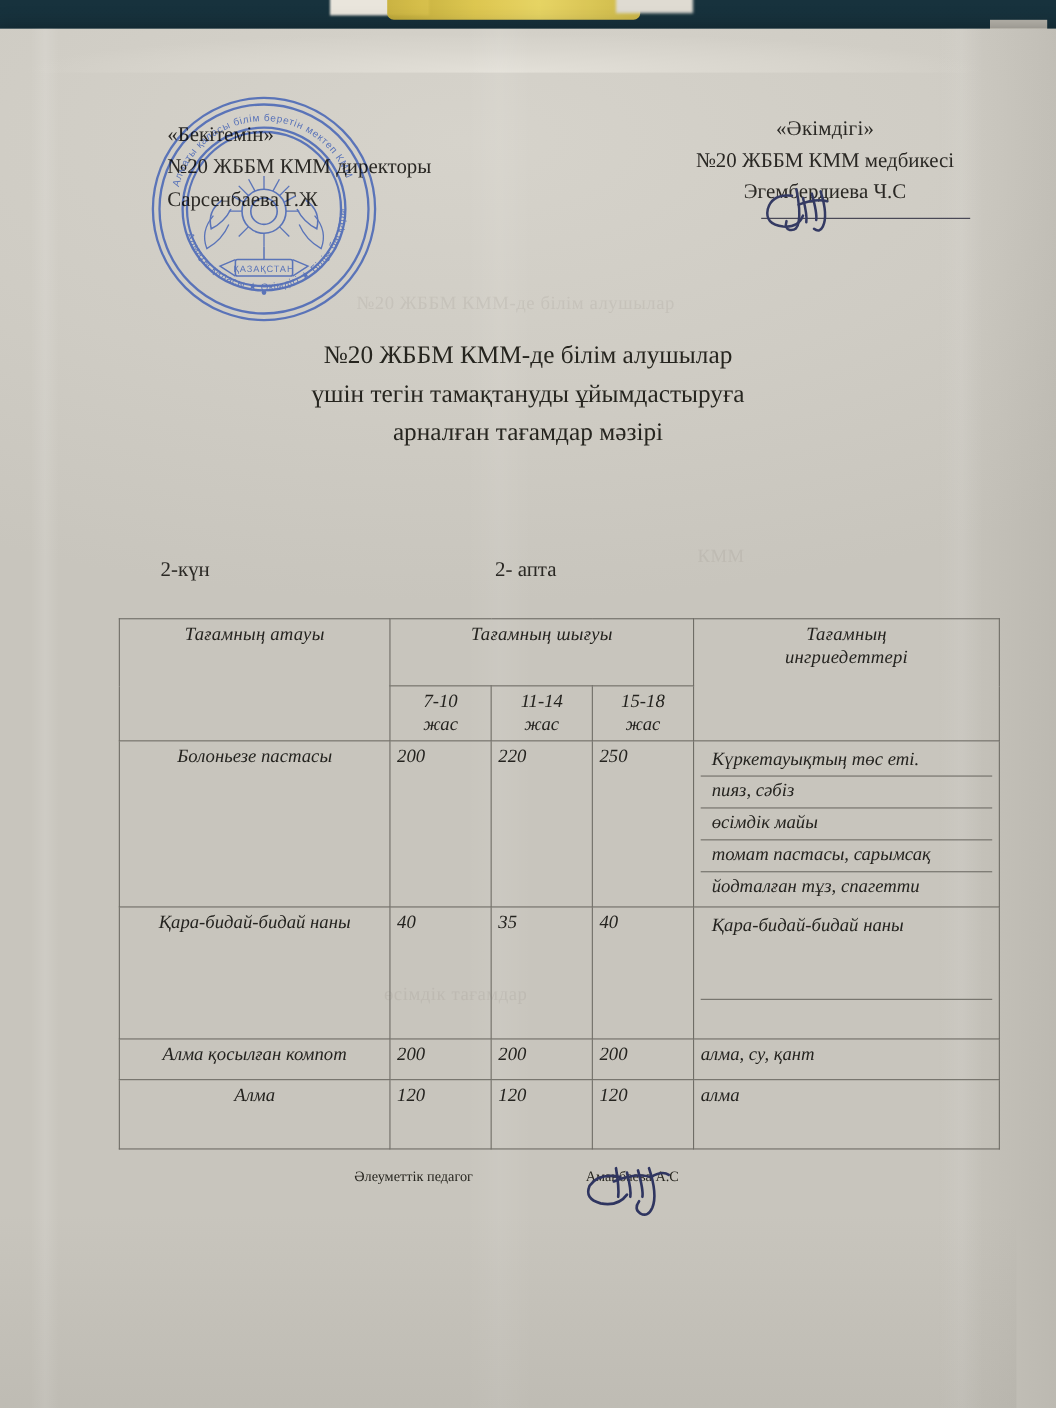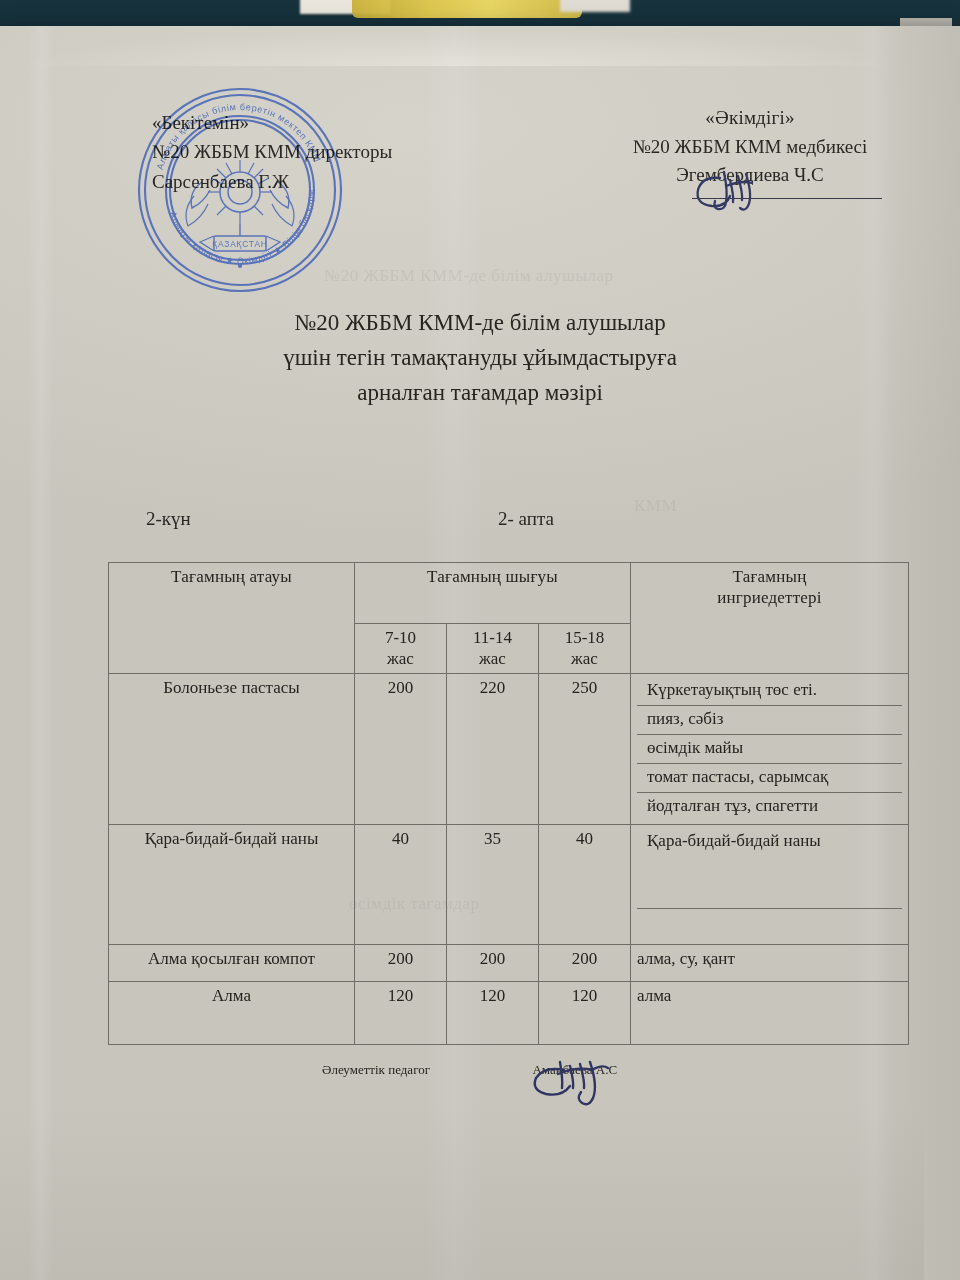--- a/index.html
+++ b/index.html
@@ -168,21 +168,21 @@
     color: #26251f;
   }
 
   .daywk {
     position: absolute;
     top: 508px;
     font-size: 19px;
     color: #2a2824;
   }
   .daywk-day  { left: 146px; }
-  .daywk-week { left: 450px; margin-left: 48px; }
+  .daywk-week { left: 450px; }
 
   
   .tbl-wrap {
     position: absolute;
     left: 108px; top: 562px;
     width: 800px;
   }
   table.menu {
     border-collapse: collapse;
     table-layout: fixed;
@@ -190,38 +190,39 @@
     color: #24231f;
   }
   table.menu td, table.menu th {
     border: 1.4px solid #6f6d66;
     padding: 3px 6px;
     vertical-align: top;
     font-weight: normal;
     font-size: 17px;
     line-height: 1.25;
     background: transparent;
+    font-style: italic;
   }
   th.hcell {
     text-align: center;
     vertical-align: middle;
     font-weight: bold;
     font-size: 19px;
     letter-spacing: .2px;
   }
   th.hage {
     text-align: center;
     vertical-align: middle;
     font-weight: bold;
     font-size: 18px;
     line-height: 1.35;
     padding: 6px 2px 8px;
   }
   td.name   { text-align: center;   padding-left: 8px; }
-  td.qty    { text-align: center; }
+  td.qty    { text-align: left; }
   td.ingr   { text-align: left;   padding-left: 10px; }
   td.ingr-nested { padding: 0; border: 1.4px solid #6f6d66; }
   table.sub {
     border-collapse: collapse;
     table-layout: fixed;
     width: 100%;
   }
   table.sub td {
     border: 0;
     border-bottom: 1.3px solid #6f6d66;

